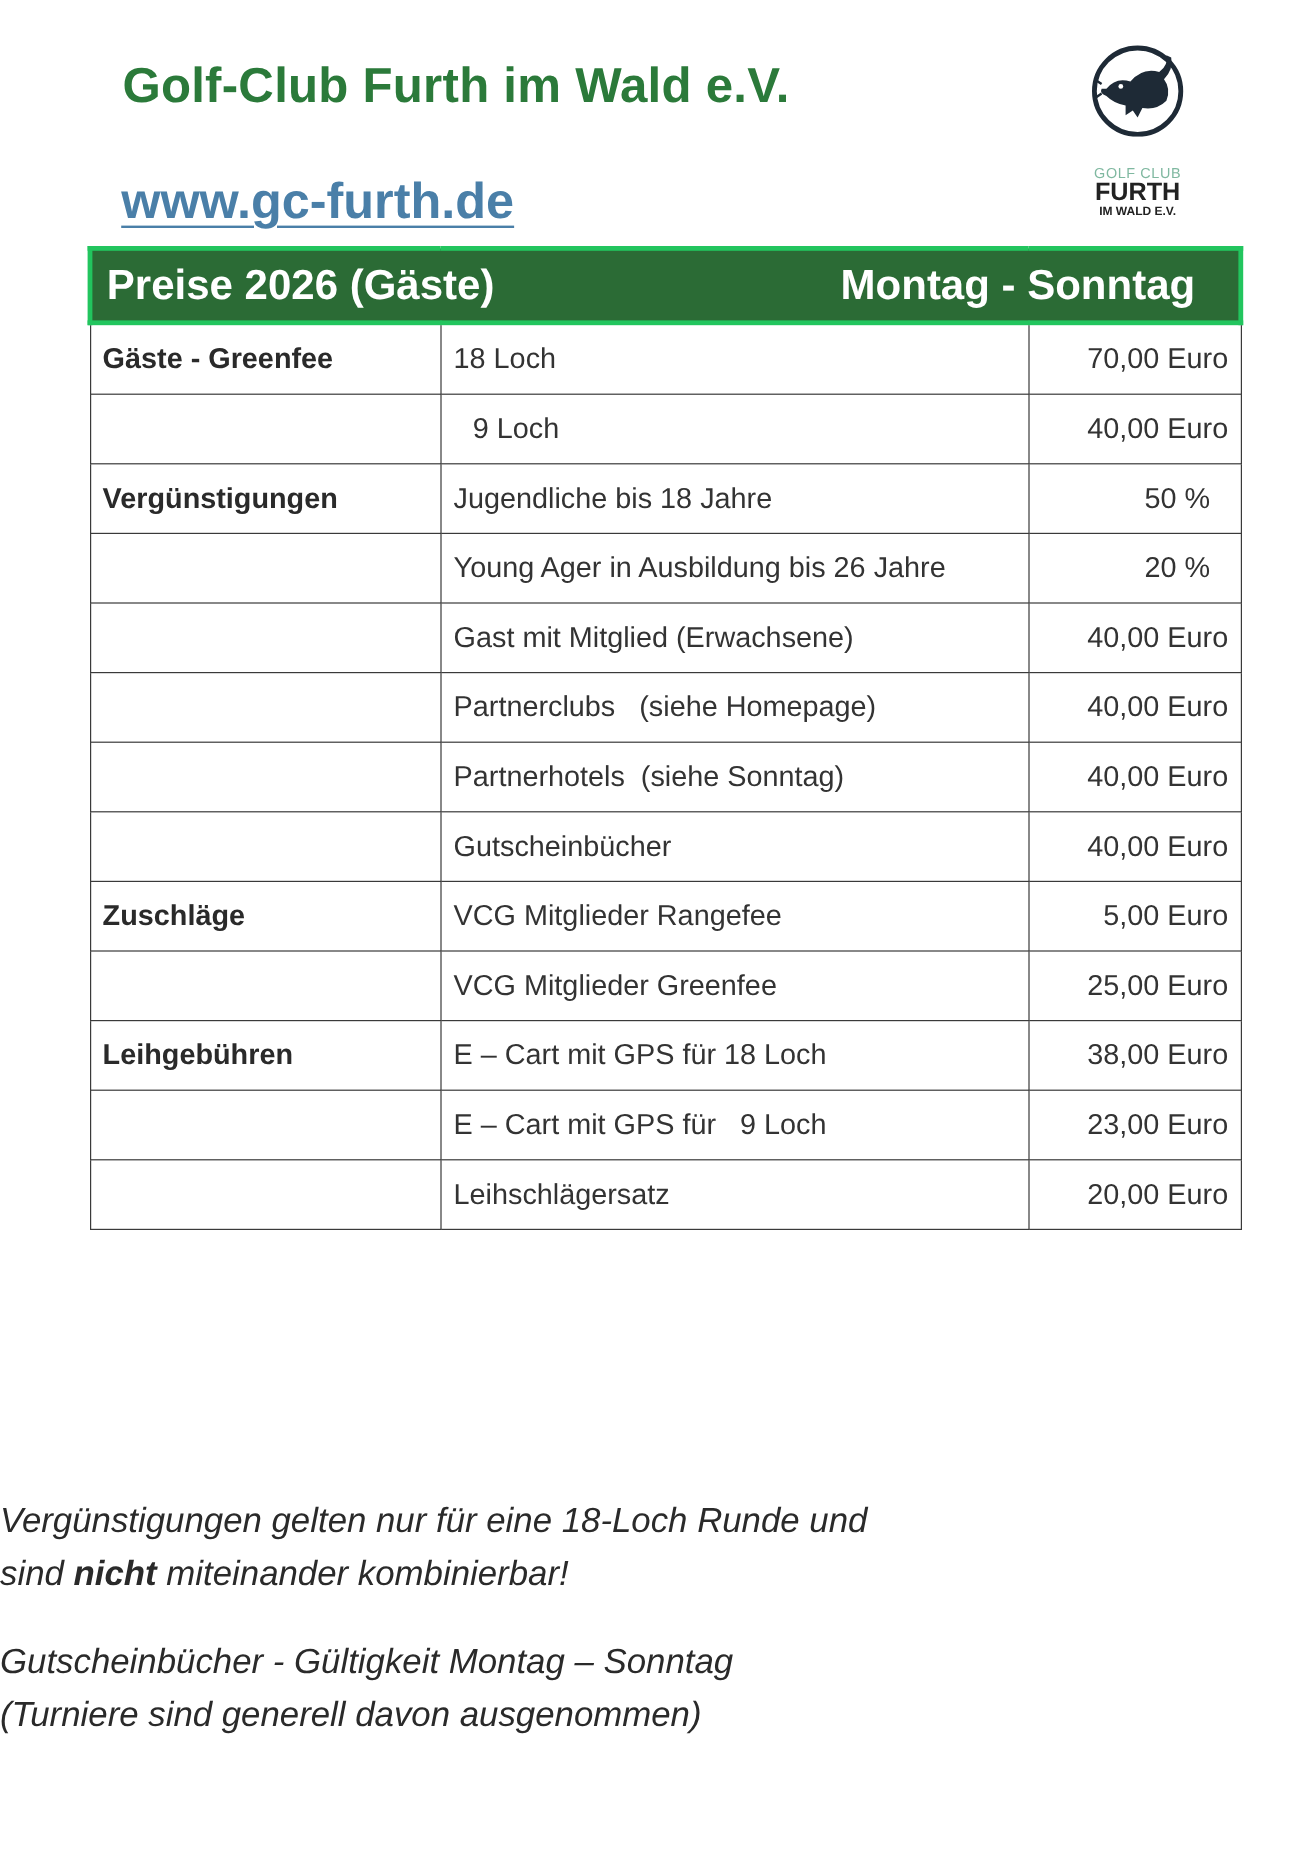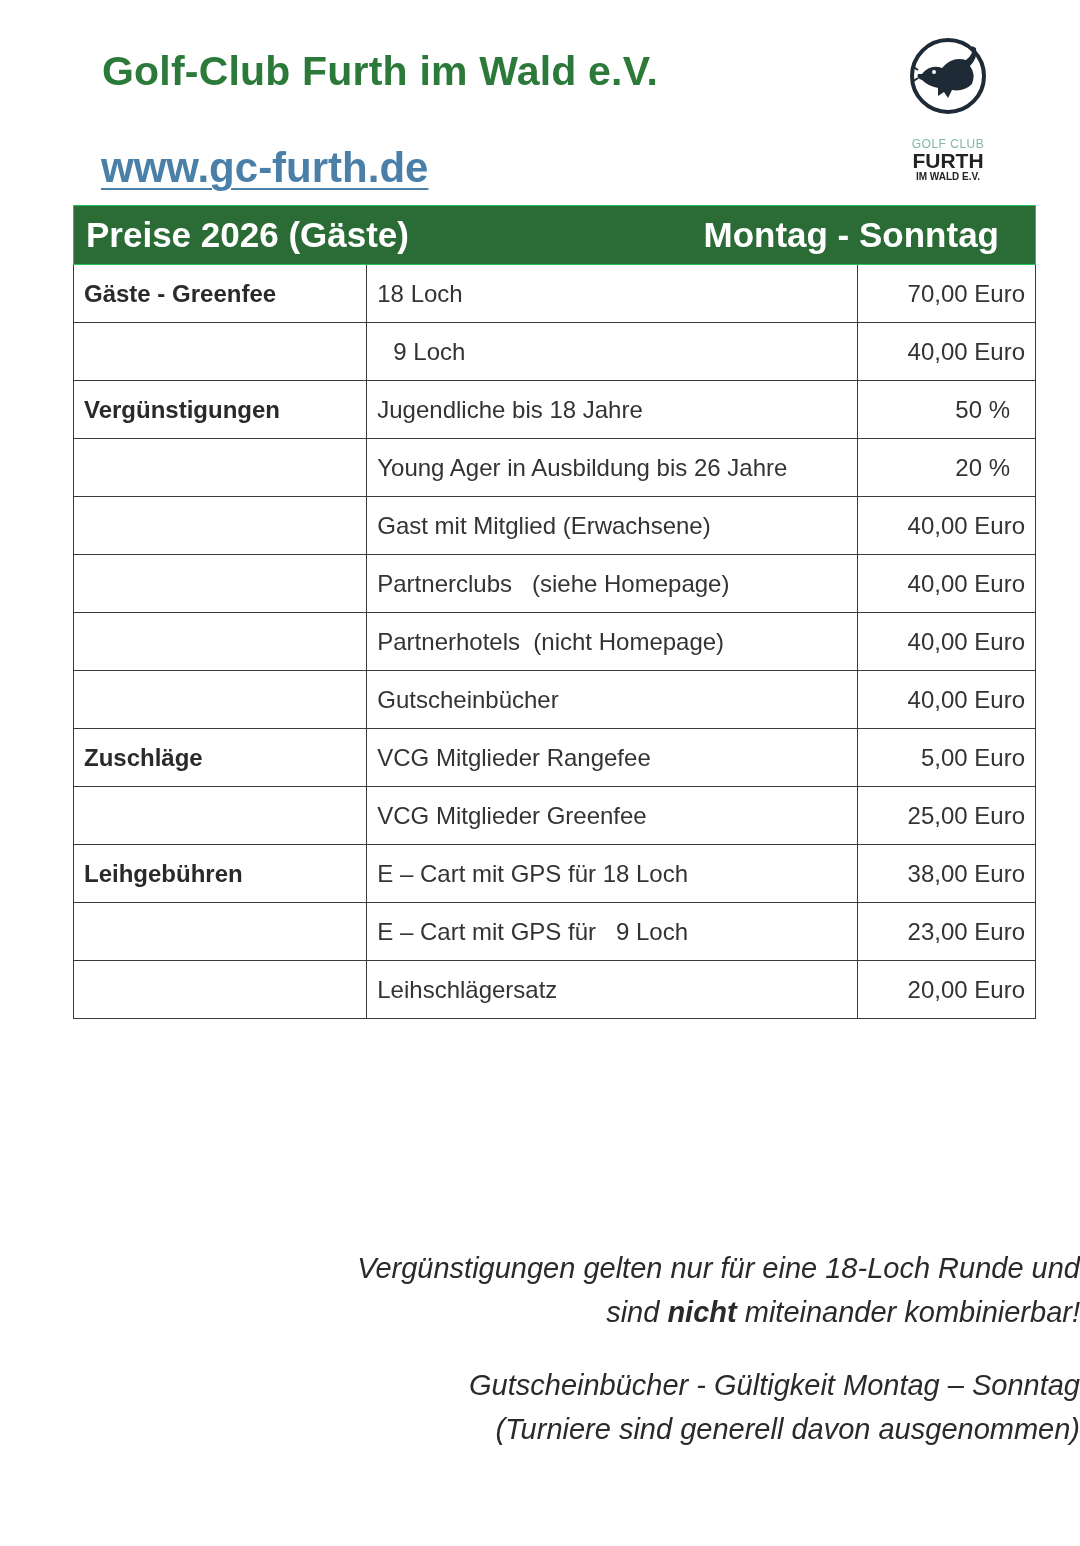--- a/index.html
+++ b/index.html
@@ -16,33 +16,33 @@
   .logo svg { display: block; margin: 0 auto; }
   .logo-line1 { font-size: 12px; color: #7fb8a0; letter-spacing: 0.5px; margin-top: 24px;
                 font-family: "Liberation Sans", sans-serif; line-height: 13px; }
   .logo-line2 { font-size: 21px; font-weight: bold; color: #222; line-height: 20px;
                 font-family: "Liberation Sans", sans-serif; letter-spacing: 0px; }
   .logo-line3 { font-size: 10px; font-weight: bold; color: #222; line-height: 12px;
                 font-family: "Liberation Sans", sans-serif; }
 
   .price-table { position: absolute; left: 73px; top: 205px; width: 963px; border-collapse: collapse; }
   .price-table .head-row td { background: #2b6b35; color: #ffffff; height: 58px; padding: 0 12px;
-                              font-size: 35px; font-weight: bold; border: 1px solid #22c55e; }
+                              font-size: 35px; font-weight: bold; border: 4px solid #22c55e; }
   .head-left { text-align: left; }
   .head-right { text-align: right; padding-right: 24px !important; }
   .head-wrap { display: flex; justify-content: space-between; align-items: center; }
   .price-table td { border: 1.5px solid #3a3a3a; height: 57px; padding: 0; font-size: 24px;
                     vertical-align: middle; }
   .cat { width: 289px; padding-left: 10px !important; font-weight: bold; font-size: 27px; color: #2a2a2a; }
   .desc { width: 490px; padding-left: 10px !important; color: #333; }
   .price { width: 160px; text-align: right; padding-right: 10px !important; color: #333; }
   .price.pct { padding-right: 25px !important; }
   .indent { padding-left: 16px; }
 
-  .note { position: absolute; left: 0; width: 1080px; text-align: right; font-style: italic;
+  .note { position: absolute; left: 0; width: 1080px; text-align: left; font-style: italic;
           font-size: 29px; color: #2a2a2a; line-height: 44px; font-family: "Liberation Sans", sans-serif; }
   .note b { font-weight: bold; }
   .note1 { top: 1246px; }
   .note2 { top: 1363px; }
 </style>
 </head>
 <body>
 
 <div class="club-title">Golf-Club Furth im Wald e.V.</div>
 <a class="club-url">www.gc-furth.de</a>
@@ -94,21 +94,21 @@
     <td class="desc">Gast mit Mitglied (Erwachsene)</td>
     <td class="price">40,00 Euro</td>
   </tr>
   <tr>
     <td class="cat"></td>
     <td class="desc" style="white-space:pre">Partnerclubs   (siehe Homepage)</td>
     <td class="price">40,00 Euro</td>
   </tr>
   <tr>
     <td class="cat"></td>
-    <td class="desc" style="white-space:pre">Partnerhotels  (nicht Homepage)</td>
+    <td class="desc" style="white-space:pre">Partnerhotels  (siehe Sonntag)</td>
     <td class="price">40,00 Euro</td>
   </tr>
   <tr>
     <td class="cat"></td>
     <td class="desc">Gutscheinbücher</td>
     <td class="price">40,00 Euro</td>
   </tr>
   <tr>
     <td class="cat">Zuschläge</td>
     <td class="desc">VCG Mitglieder Rangefee</td>

